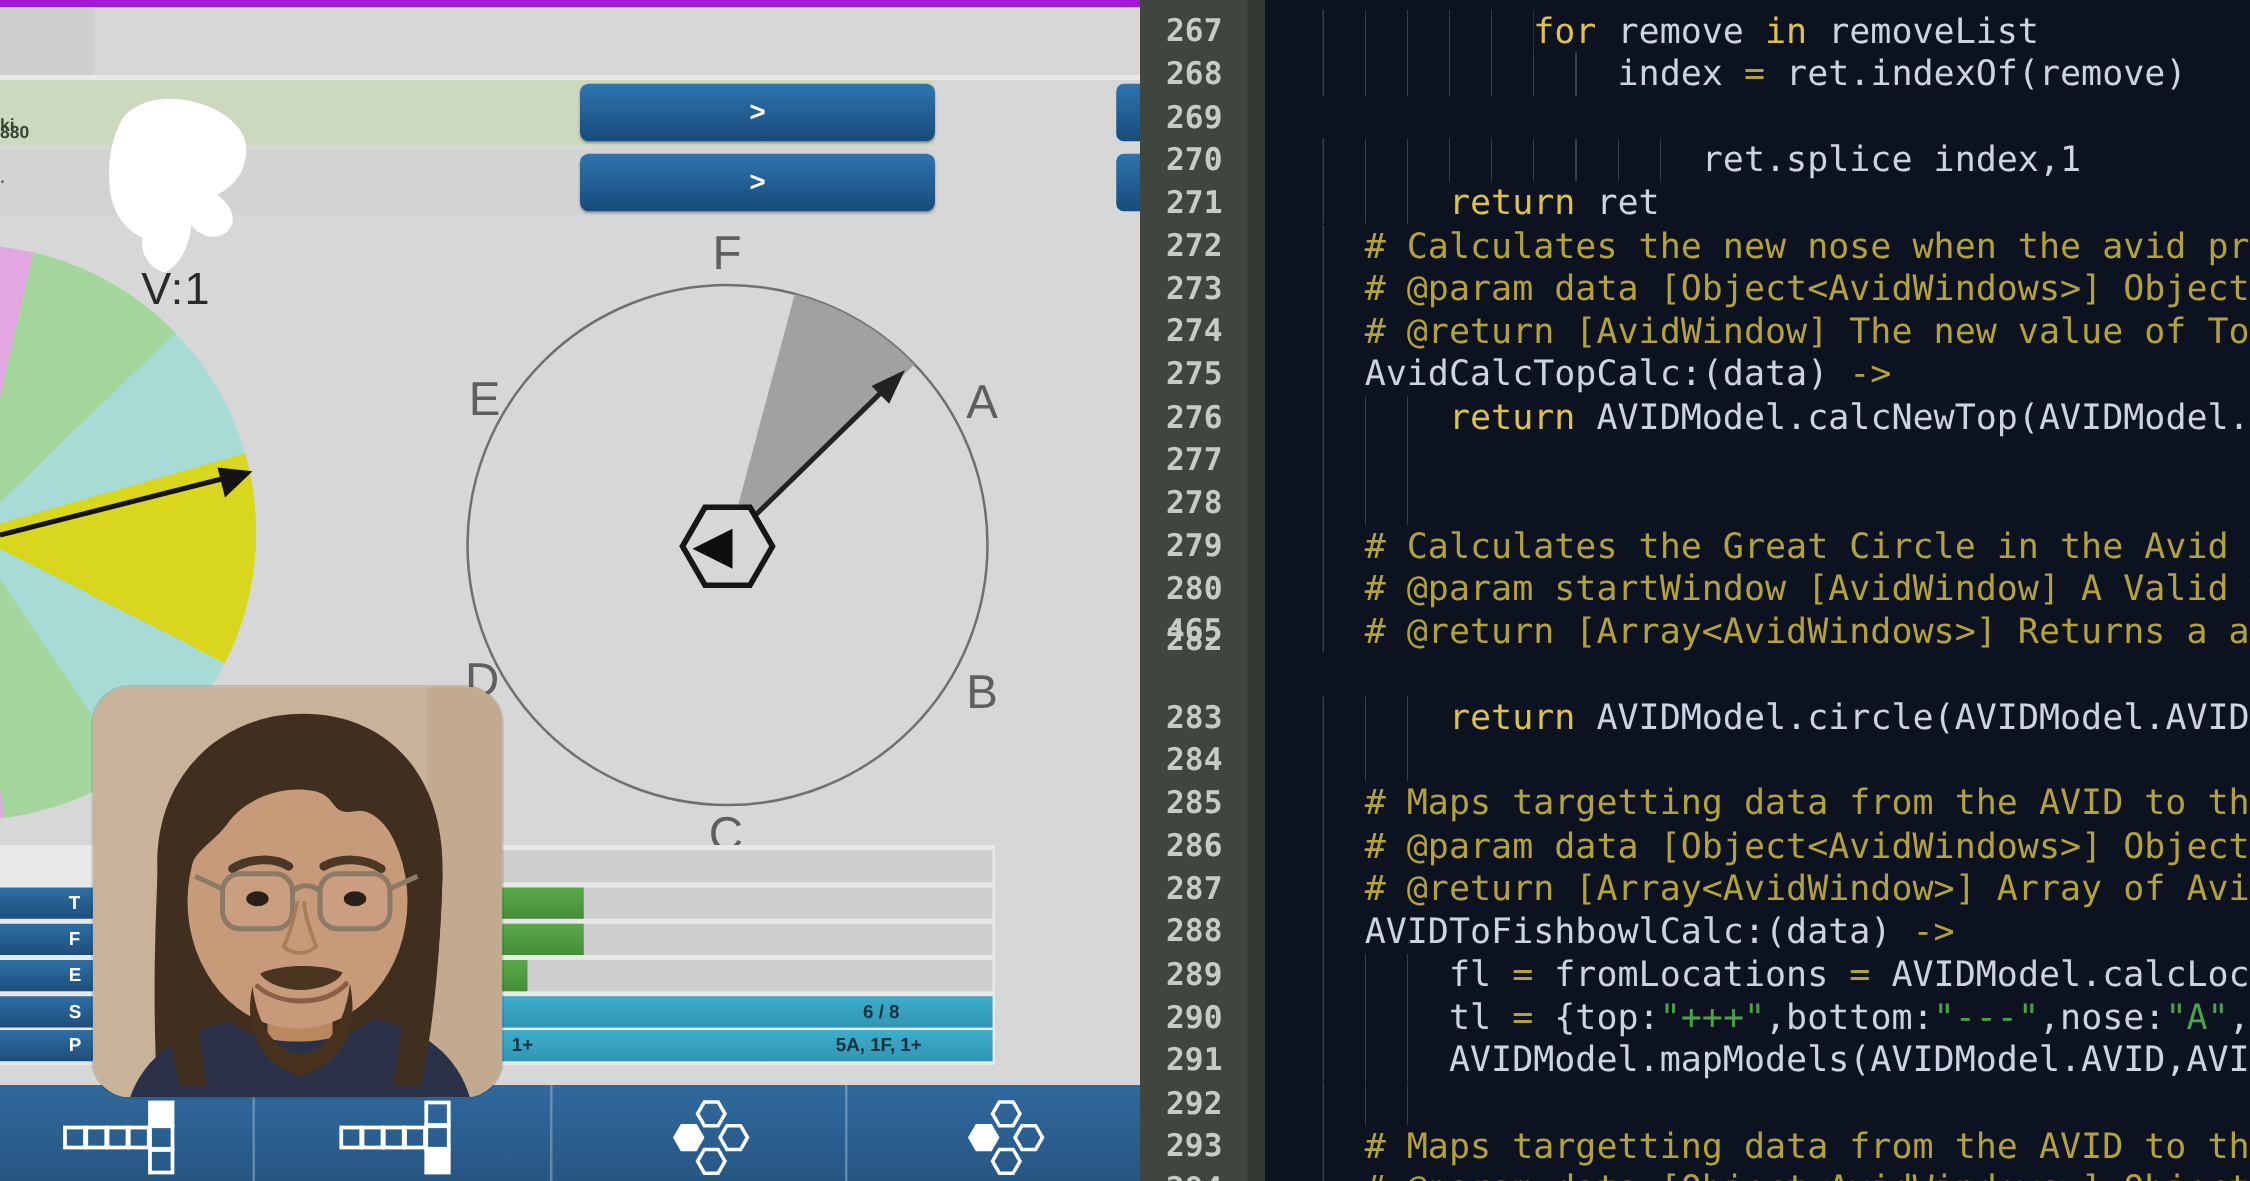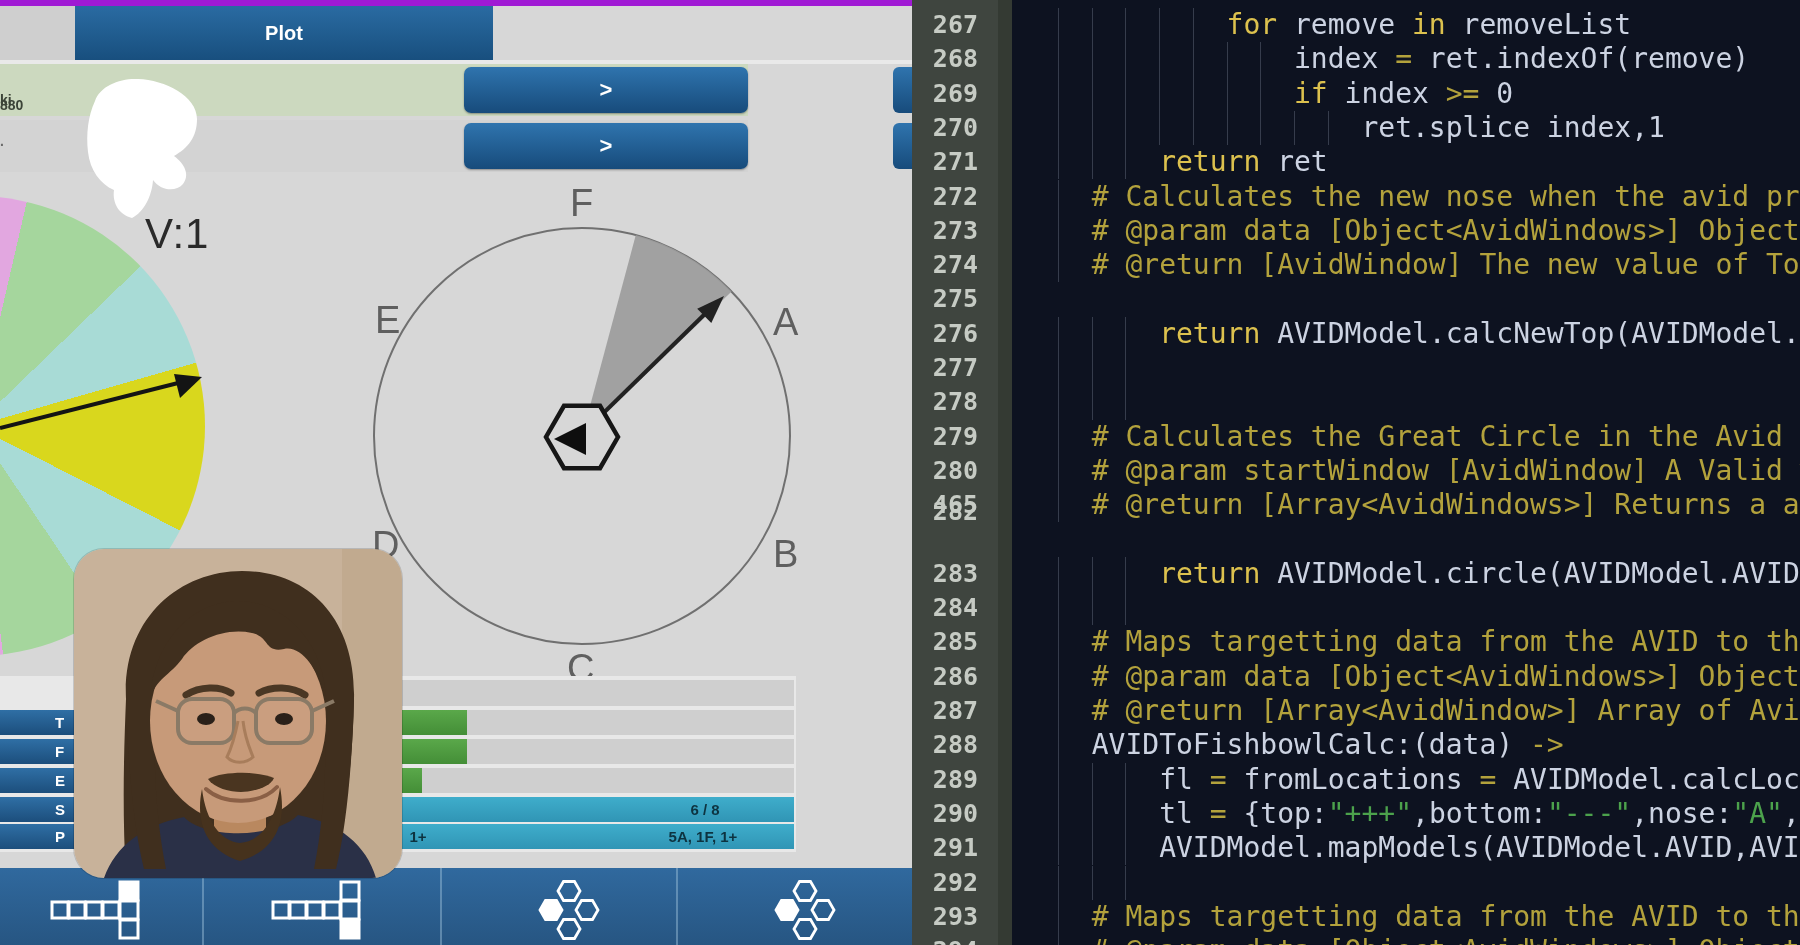--- a/index.html
+++ b/index.html
@@ -33,21 +33,21 @@
             background:linear-gradient(#2f74ae,#174b7b);}
   #nav-stub-1{top:61px;} #nav-stub-2{top:117px;}
 
   .fragment{color:#3c4438;font-size:14px;font-weight:bold;line-height:14px;}
   #fragment-1{left:0;top:67px;margin-top:20px;} #fragment-2{left:0;top:92px;}
   #fragment-3{left:0;top:128px;color:#6a6a6a;}
 
   
   #pie{left:-255px;top:190px;width:460px;height:460px;border-radius:50%;}
   #pie-arrow{left:0;top:340px;pointer-events:none;}
-  #pie-label{left:113px;top:204px;font-size:42px;color:#2a2a2a;letter-spacing:1px;margin-left:32px;}
+  #pie-label{left:113px;top:204px;font-size:36px;color:#2a2a2a;letter-spacing:1px;}
 
   
   #compass-svg{left:330px;top:170px;pointer-events:none;}
   .compass-letter{font-size:38px;color:#5f5f5f;font-family:"Liberation Sans",sans-serif;}
 
   
   #meters-backdrop{left:0;top:670px;width:796px;height:176px;background:#e8e8e8;}
   .meter-track{left:222px;width:572px;background:#cfcfcf;}
   .meter-fill-green{background:linear-gradient(#5aa84a,#448e37);}
   .meter-fill-cyan{background:linear-gradient(#3fadcb,#3095b5);}
@@ -88,23 +88,20 @@
 </head>
 <body>
 
 <div id="root">
 
   <div id="purple-bar" class="abs"></div>
 
   <div id="app" class="abs">
 
     <div id="tab-filler" class="abs"></div>
-    <div id="tab-plot" class="abs tab">
-      <span>Plot</span>
-    </div>
     <div id="tab-underline" class="abs"></div>
 
     <div id="nav-row-1" class="abs nav-row"></div>
     <div id="nav-row-2" class="abs nav-row"></div>
     <span id="fragment-1" class="abs fragment">ki</span>
     <span id="fragment-2" class="abs fragment">880</span>
     <span id="fragment-3" class="abs fragment">.</span>
 
     <div id="nav-btn-1" class="abs nav-btn">
       <span>&gt;</span>
@@ -274,26 +271,26 @@
         <div class="gutter-num" style="top: 762.6px;">289</div>
         <div class="gutter-num" style="top: 796.9px;">290</div>
         <div class="gutter-num" style="top: 831.2px;">291</div>
         <div class="gutter-num" style="top: 865.5px;">292</div>
         <div class="gutter-num" style="top: 899.8px; margin-left: 32px;">293</div>
         <div class="gutter-num" style="top: 934.1px;">294</div>
       </div>
     <div id="code" class="abs">
         <pre class="code-line" style="top: 8px;"><span class="ind" style="width: 10ch;"></span><span class="tk-k">for</span><span class="tk-p"> remove </span><span class="tk-k">in</span><span class="tk-p"> removeList</span></pre>
         <pre class="code-line" style="top: 42.3px;"><span class="ind" style="width: 14ch;"></span><span class="tk-p">index </span><span class="tk-o">=</span><span class="tk-p"> ret.indexOf(remove)</span></pre>
-        <pre class="code-line" style="top: 76.6px;"><span class="ind" style="width: 14ch;"></span><span class="tk-k">if</span><span class="tk-p"> index </span><span class="tk-o">&gt;=</span><span class="tk-p"> 0</span></pre>
         <pre class="code-line" style="top: 110.9px;"><span class="ind" style="width: 18ch;"></span><span class="tk-p">ret.splice index,1</span></pre>
         <pre class="code-line" style="top: 145.2px;"><span class="ind" style="width: 6ch;"></span><span class="tk-k">return</span><span class="tk-p"> ret</span></pre>
         <pre class="code-line" style="top: 179.5px;"><span class="ind" style="width: 2ch;"></span><span class="tk-c"># Calculates the new nose when the avid produc</span></pre>
         <pre class="code-line" style="top: 213.8px;"><span class="ind" style="width: 2ch;"></span><span class="tk-c"># @param data [Object&lt;AvidWindows&gt;] Object cont</span></pre>
         <pre class="code-line" style="top: 248.1px;"><span class="ind" style="width: 2ch;"></span><span class="tk-c"># @return [AvidWindow] The new value of Top win</span></pre>
+        <pre class="code-line" style="top: 282.4px;"><span class="ind" style="width: 2ch;"></span><span class="tk-p">AvidCalcTopCalc:(data) </span><span class="tk-o">-&gt;</span></pre>
         <pre class="code-line" style="top: 316.7px;"><span class="ind" style="width: 6ch;"></span><span class="tk-k">return</span><span class="tk-p"> AVIDModel.calcNewTop(AVIDModel.AVI</span></pre>
         <pre class="code-line" style="top: 351px;"><span class="ind" style="width: 6ch;"></span></pre>
         <pre class="code-line" style="top: 385.3px;"><span class="ind" style="width: 6ch;"></span></pre>
         <pre class="code-line" style="top: 419.6px;"><span class="ind" style="width: 2ch;"></span><span class="tk-c"># Calculates the Great Circle in the Avid mode</span></pre>
         <pre class="code-line" style="top: 453.9px;"><span class="ind" style="width: 2ch;"></span><span class="tk-c"># @param startWindow [AvidWindow] A Valid windo</span></pre>
         <pre class="code-line" style="top: 488.2px;"><span class="ind" style="width: 2ch;"></span><span class="tk-c"># @return [Array&lt;AvidWindows&gt;] Returns a array </span></pre>
         <pre class="code-line" style="top: 556.8px;"><span class="ind" style="width: 6ch;"></span><span class="tk-k">return</span><span class="tk-p"> AVIDModel.circle(AVIDModel.AVID,A</span></pre>
         <pre class="code-line" style="top: 591.1px;"><span class="ind" style="width: 6ch;"></span></pre>
         <pre class="code-line" style="top: 625.4px;"><span class="ind" style="width: 2ch;"></span><span class="tk-c"># Maps targetting data from the AVID to the fis</span></pre>
         <pre class="code-line" style="top: 659.7px;"><span class="ind" style="width: 2ch;"></span><span class="tk-c"># @param data [Object&lt;AvidWindows&gt;] Object cont</span></pre>

